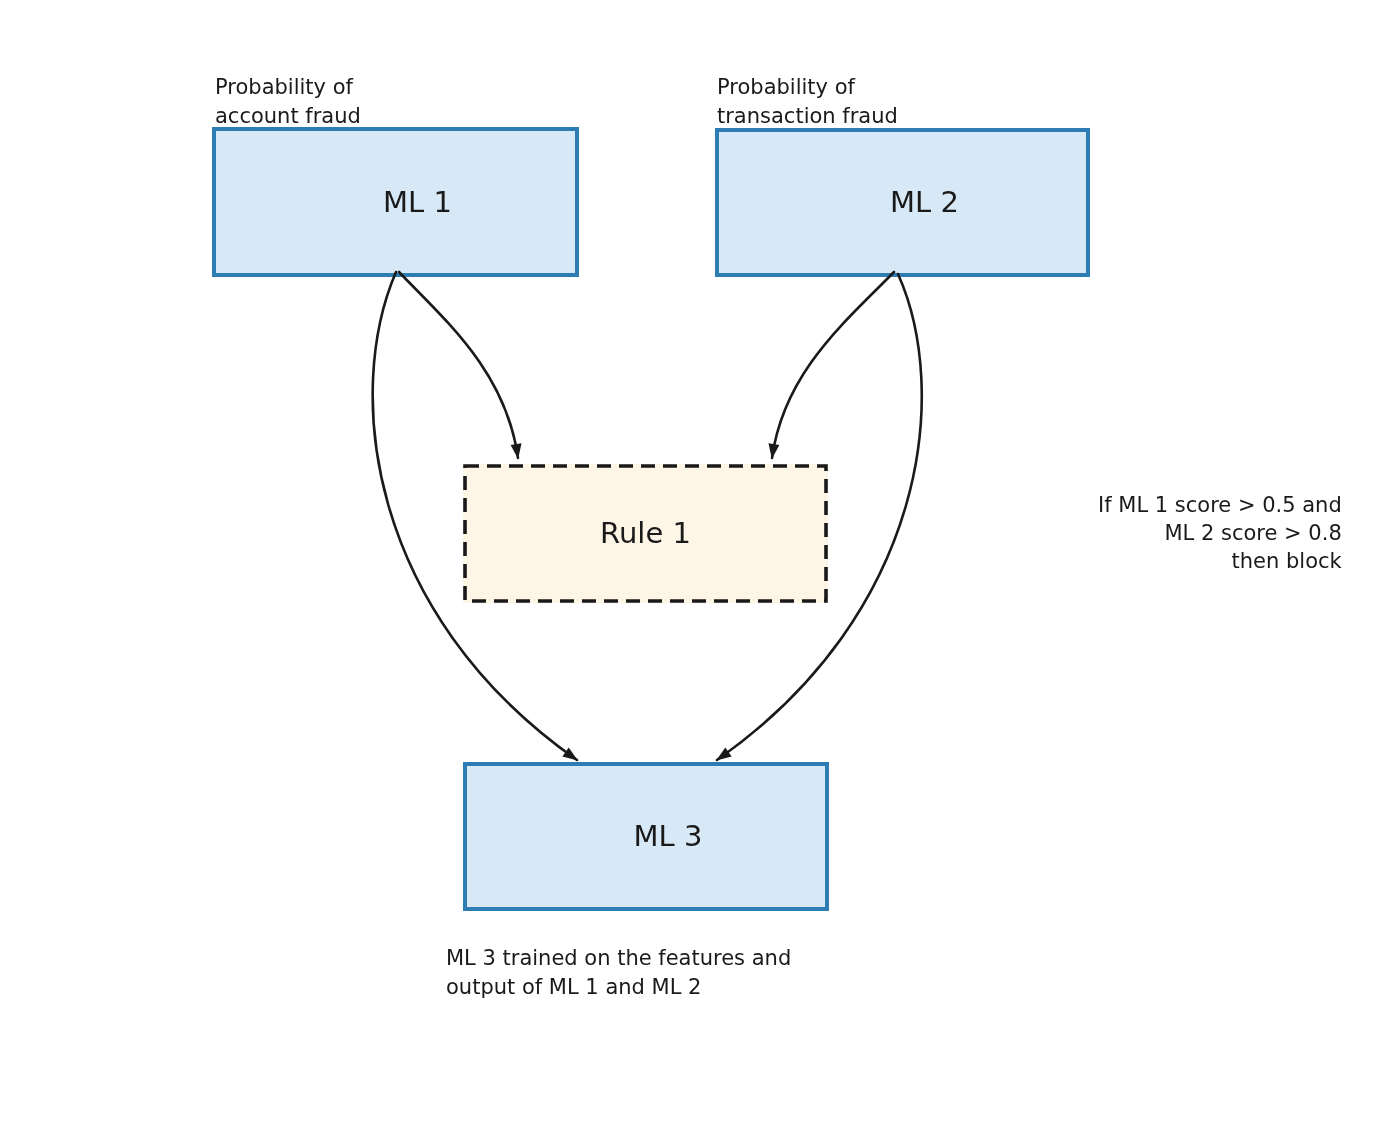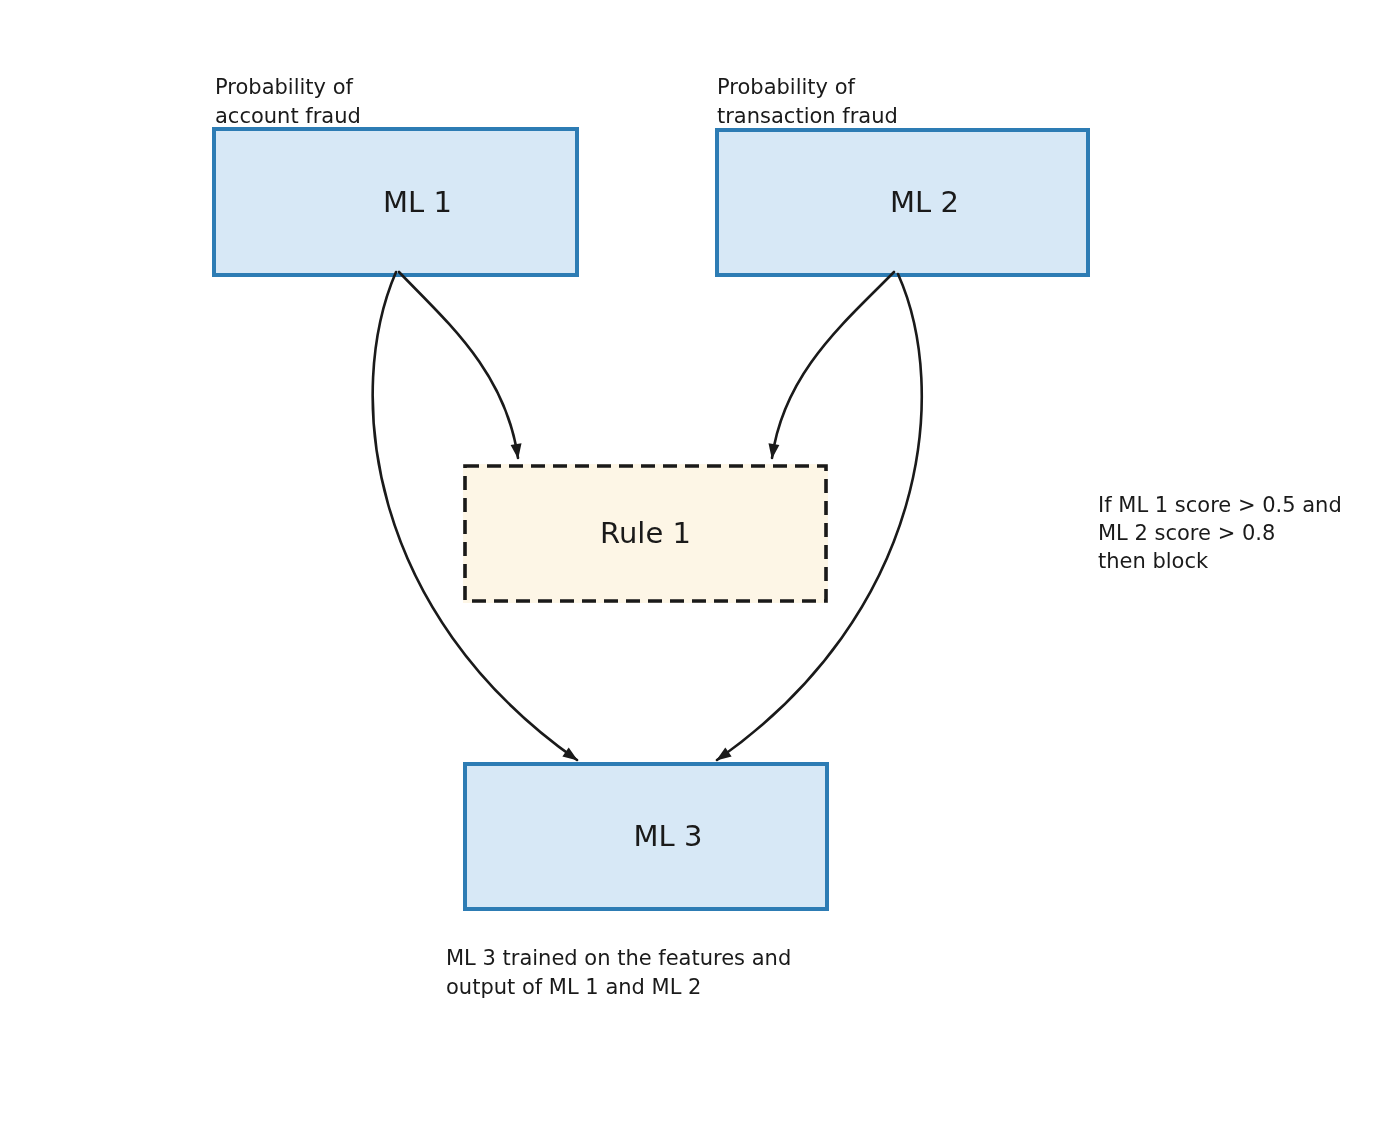--- a/index.html
+++ b/index.html
@@ -52,21 +52,21 @@
     color:var(--text);
   }
   #caption-ml1{left:215px;top:73px;width:360px;}
   #caption-ml2{left:717px;top:73px;width:360px;}
   #caption-ml3{left:446px;top:944px;width:400px;}
   #annotation{
     position:absolute;
     left:1098px;top:491px;
     font-size:21px;
     line-height:28px;
-    text-align:left;
+    text-align:right;
     white-space:pre-line;
     color:var(--text);
   }
 
   svg.overlay{
     position:absolute;left:0;top:0;
     width:1376px;height:1144px;
     pointer-events:none;
   }
   svg.overlay path.edge{

